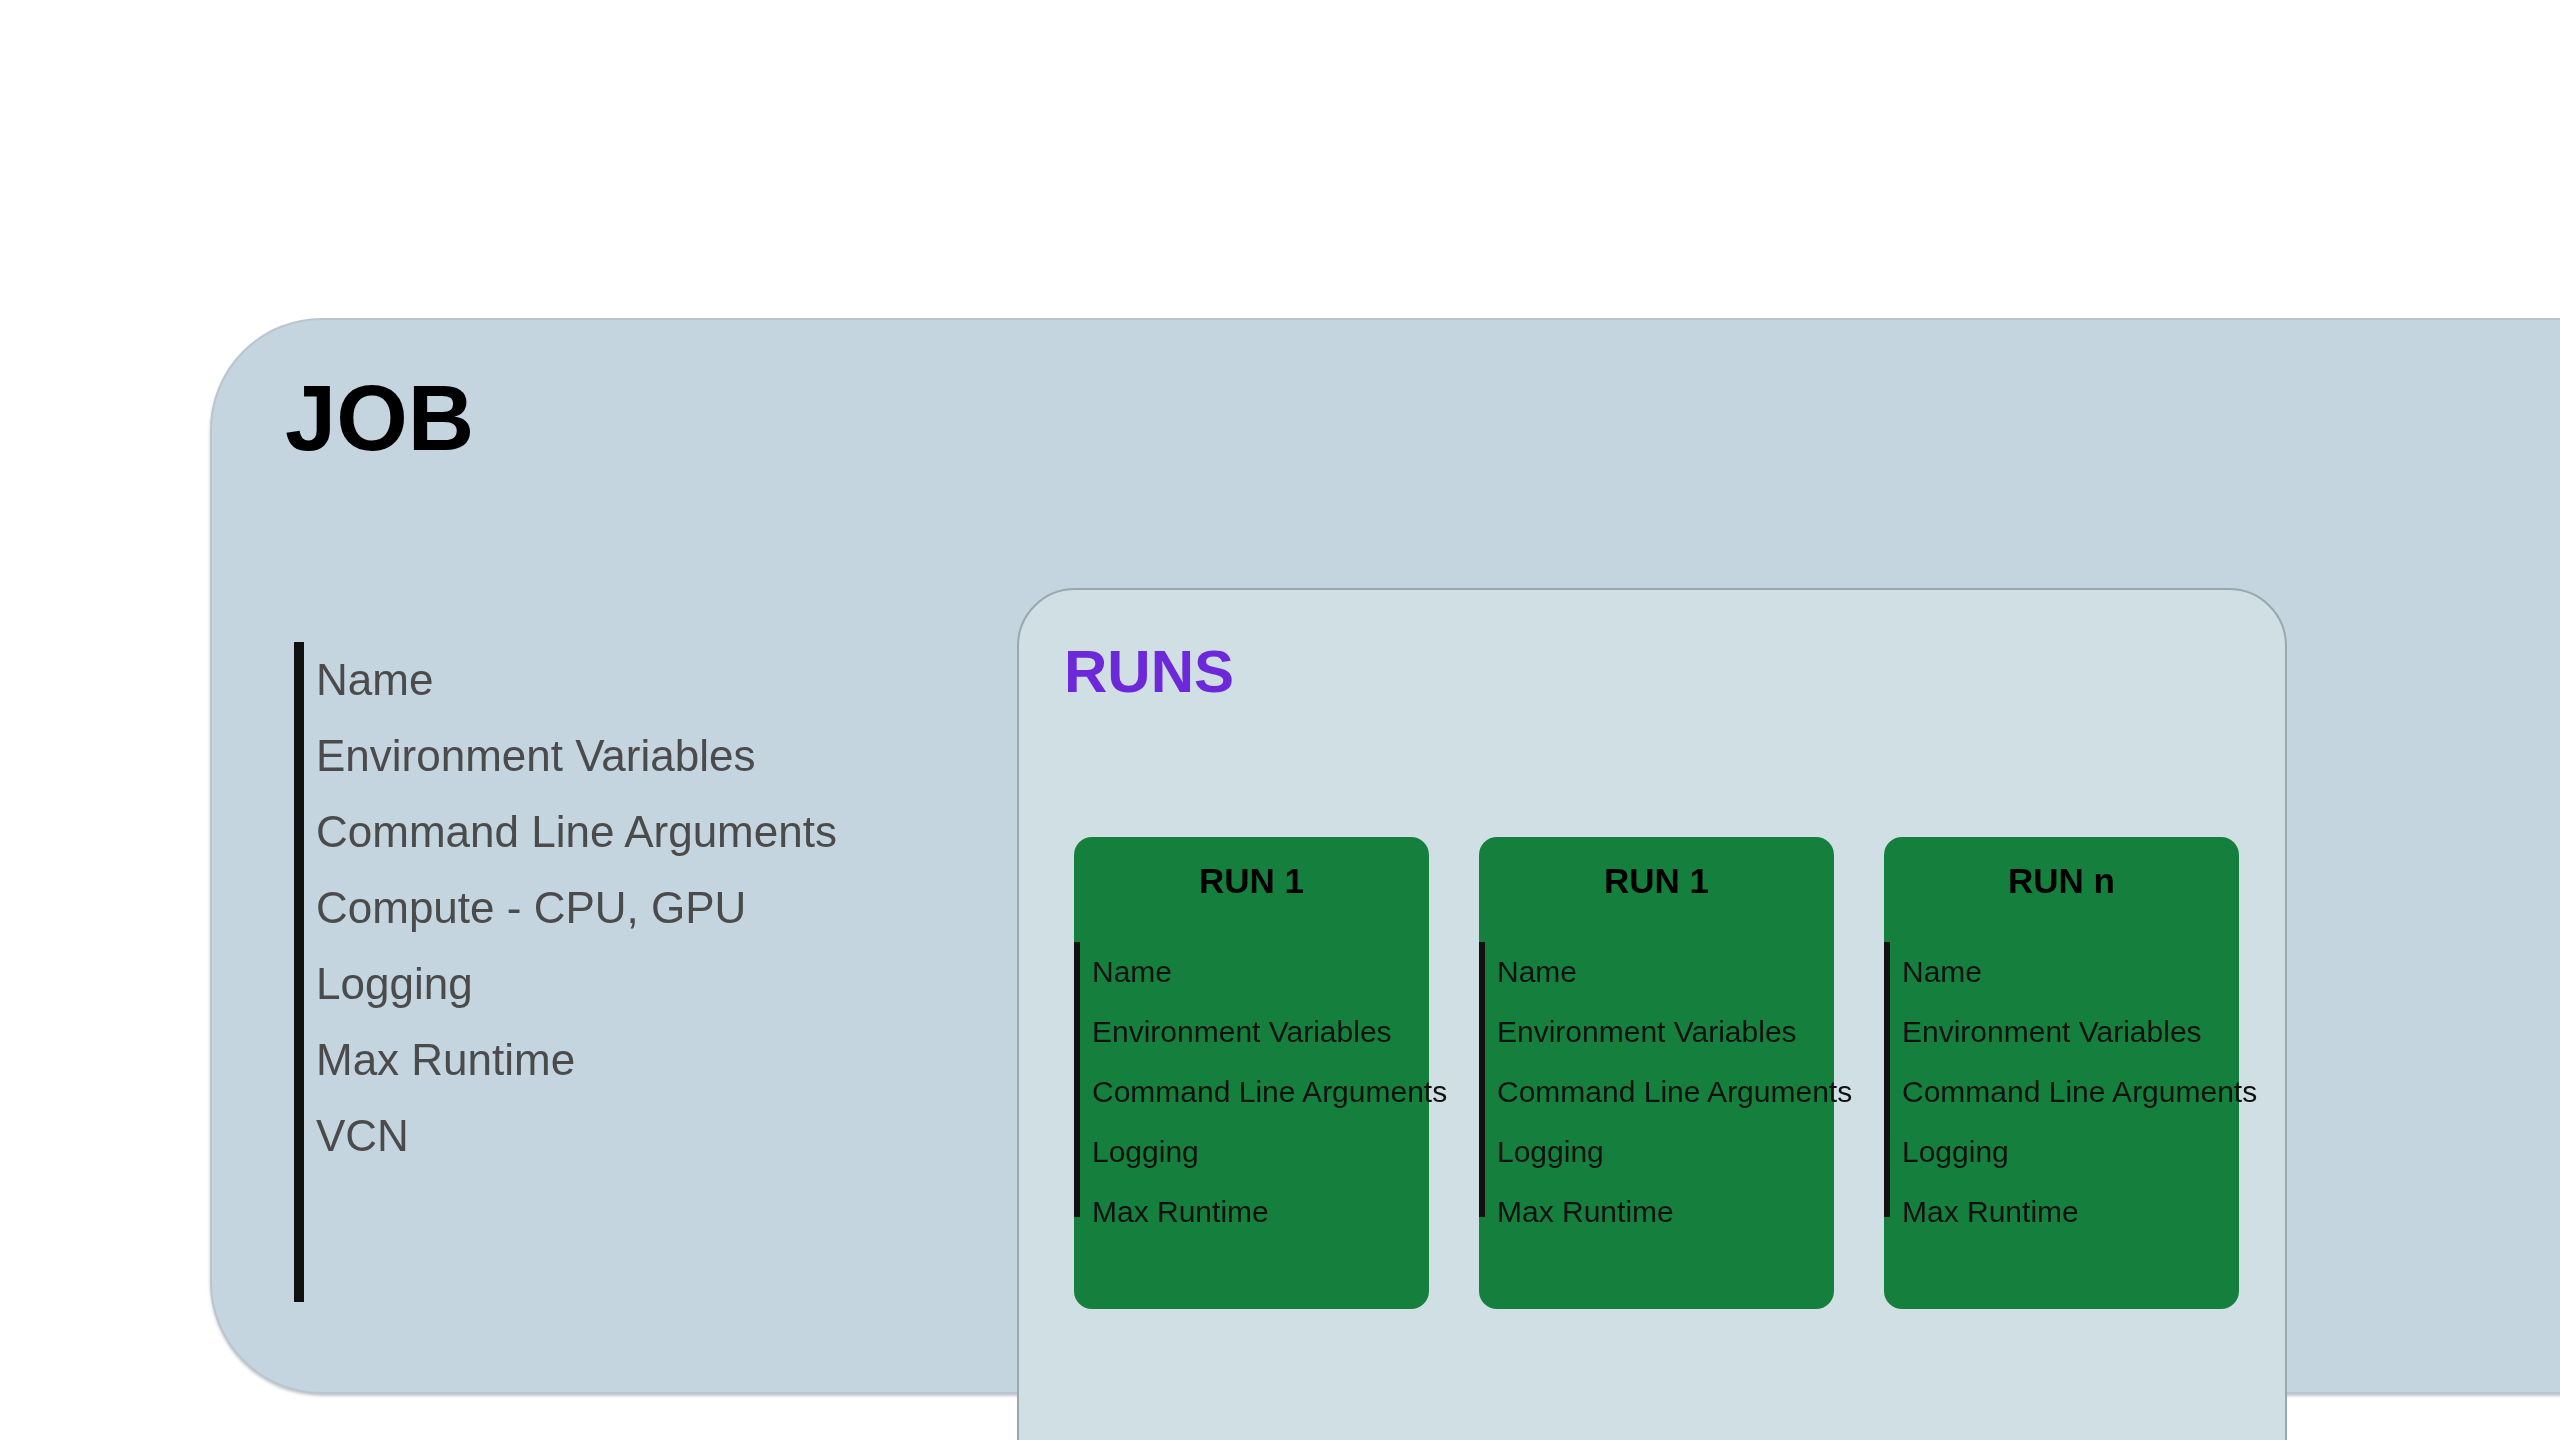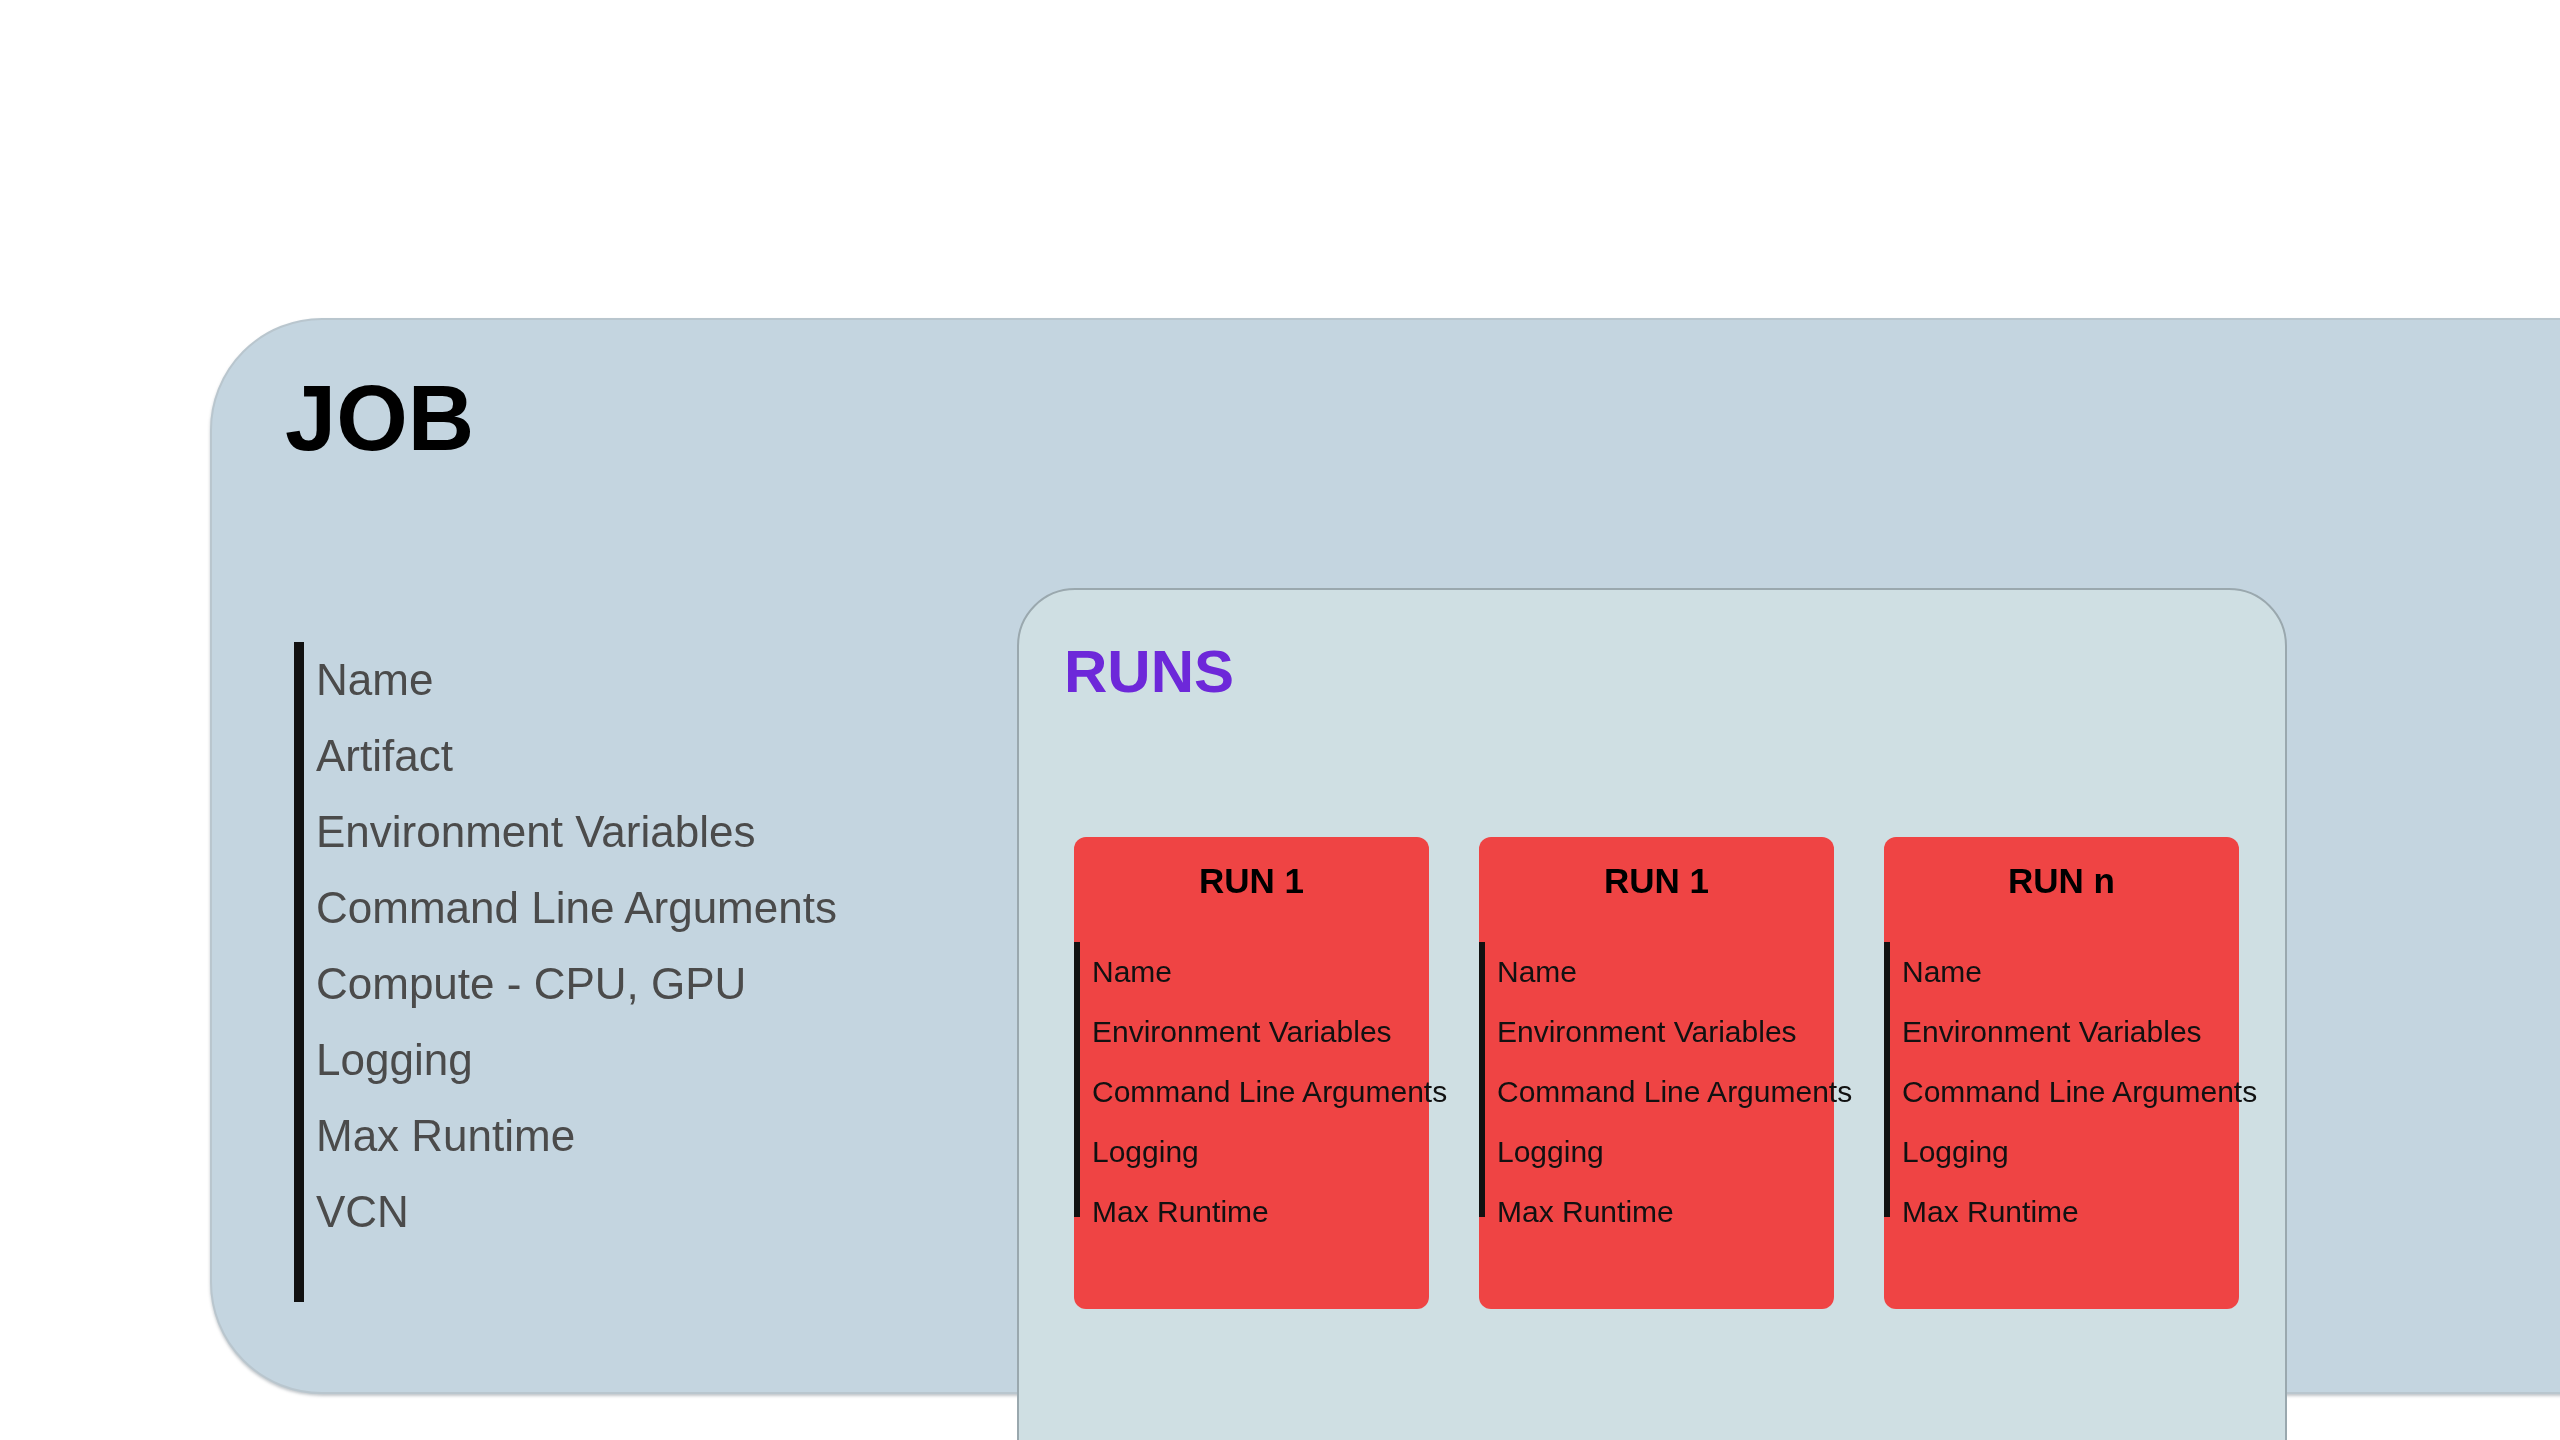--- a/index.html
+++ b/index.html
@@ -101,22 +101,22 @@
     position: absolute;
     left: 55px;
     top: 247px;
     display: flex;
     gap: 50px;
   }
 
   .run-card {
     width: 355px;
     height: 472px;
-    background: #ef4444;
-    border-radius: 12px;
+    background: #15803d;
+    border-radius: 18px;
     position: relative;
     box-sizing: border-box;
     text-decoration: underline;
   }
 
   .run-card .run-title {
     position: absolute;
     top: 24px;
     left: 0;
     width: 100%;
@@ -158,21 +158,20 @@
 <div id="canvas">
 
   <div class="job-panel">
 
     <div class="job-title">JOB</div>
 
     <div class="job-list">
       <div class="bar"></div>
       <ul>
         <li>Name</li>
-        <li>Artifact</li>
         <li>Environment Variables</li>
         <li>Command Line Arguments</li>
         <li>Compute - CPU, GPU</li>
         <li>Logging</li>
         <li>Max Runtime</li>
         <li>VCN</li>
       </ul>
     </div>
 
     <div class="runs-panel">

